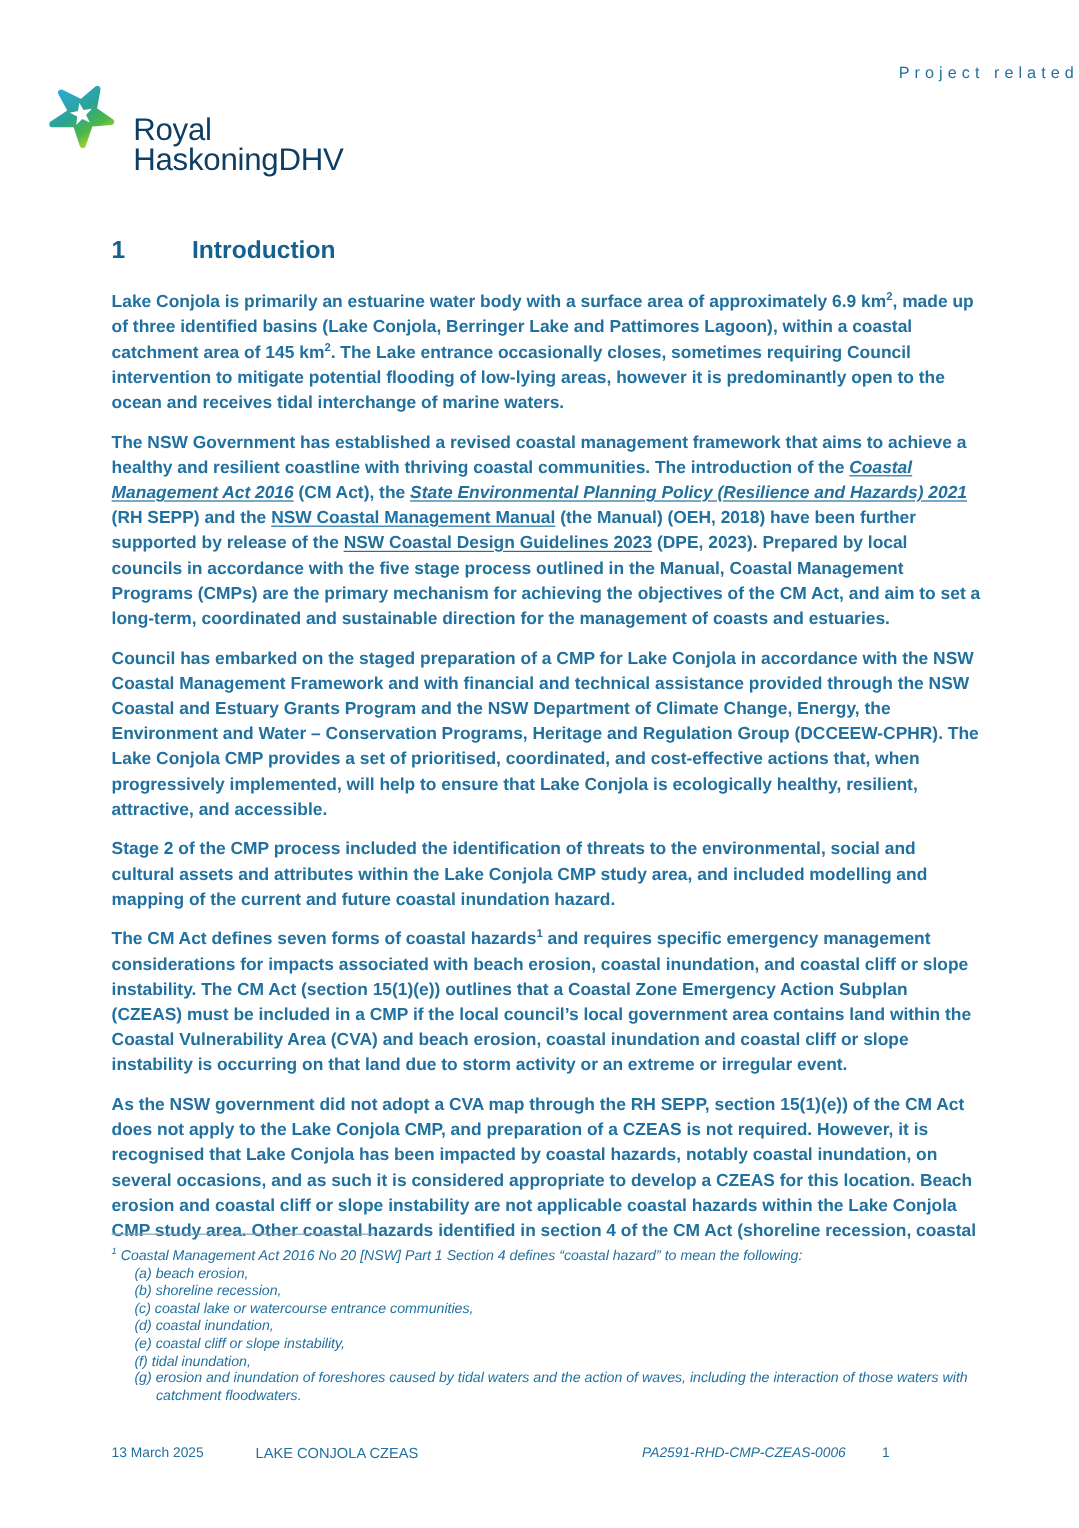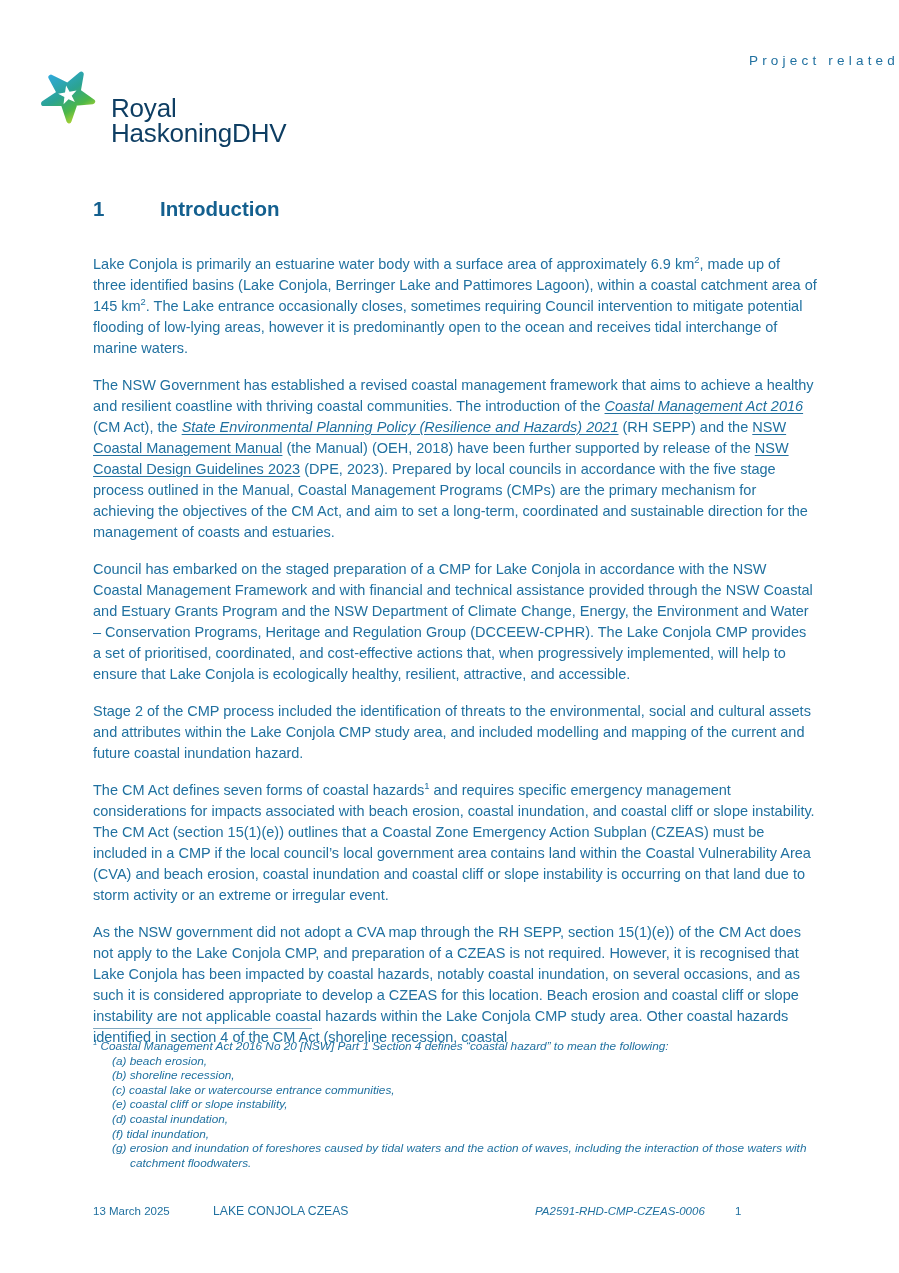--- a/index.html
+++ b/index.html
@@ -28,21 +28,21 @@
     position:absolute; left:93px; top:197px; color:var(--heading-text,#14608F);
     font-size:20.5px; font-weight:bold;
   }
   .h-num { display:inline-block; width:67px; }
 
   
   .body {
     position:absolute; left:93px; top:238px; width:724px;
     color:var(--body-text,#2171A0); font-size:14.5px; line-height:21px;
   }
-  .body p { margin:16px 0 12px 0; }
+  .body p { margin:4px 0 12px 0;font-weight:bold; }
   .iu { font-style:italic; text-decoration:underline; text-underline-offset:2px;text-align:right; }
   .u  { text-decoration:underline; text-underline-offset:2px; }
   sup { font-size:0.65em; line-height:0; vertical-align:super; }
 
   
   .fn-rule {
     position:absolute; left:93px; top:1028px; width:219px; height:1px;
     background:var(--rule,#7FA8C0);
   }
   .footnote {
@@ -99,22 +99,22 @@
   </div>
 
   <div class="fn-rule"></div>
 
   <div class="footnote">
     <div class="fn-intro"><sup>1</sup><span> Coastal Management Act 2016 No 20 [NSW] Part 1 Section 4 defines “coastal hazard” to mean the following:</span></div>
     <div class="fn-items">
         <div class="fn-item">(a) beach erosion,</div>
         <div class="fn-item">(b) shoreline recession,</div>
         <div class="fn-item">(c) coastal lake or watercourse entrance communities,</div>
+        <div class="fn-item">(d) coastal inundation,</div>
         <div class="fn-item">(e) coastal cliff or slope instability,</div>
-        <div class="fn-item">(d) coastal inundation,</div>
         <div class="fn-item">(f) tidal inundation,</div>
         <div class="fn-item">(g) erosion and inundation of foreshores caused by tidal waters and the action of waves, including the interaction of those waters with catchment floodwaters.</div>
       </div>
   </div>
 
   <div class="footer">
     <span class="f-date">13 March 2025</span>
     <span class="f-title">LAKE CONJOLA CZEAS</span>
     <span class="f-ref">PA2591-RHD-CMP-CZEAS-0006</span>
     <span class="f-page">1</span>

